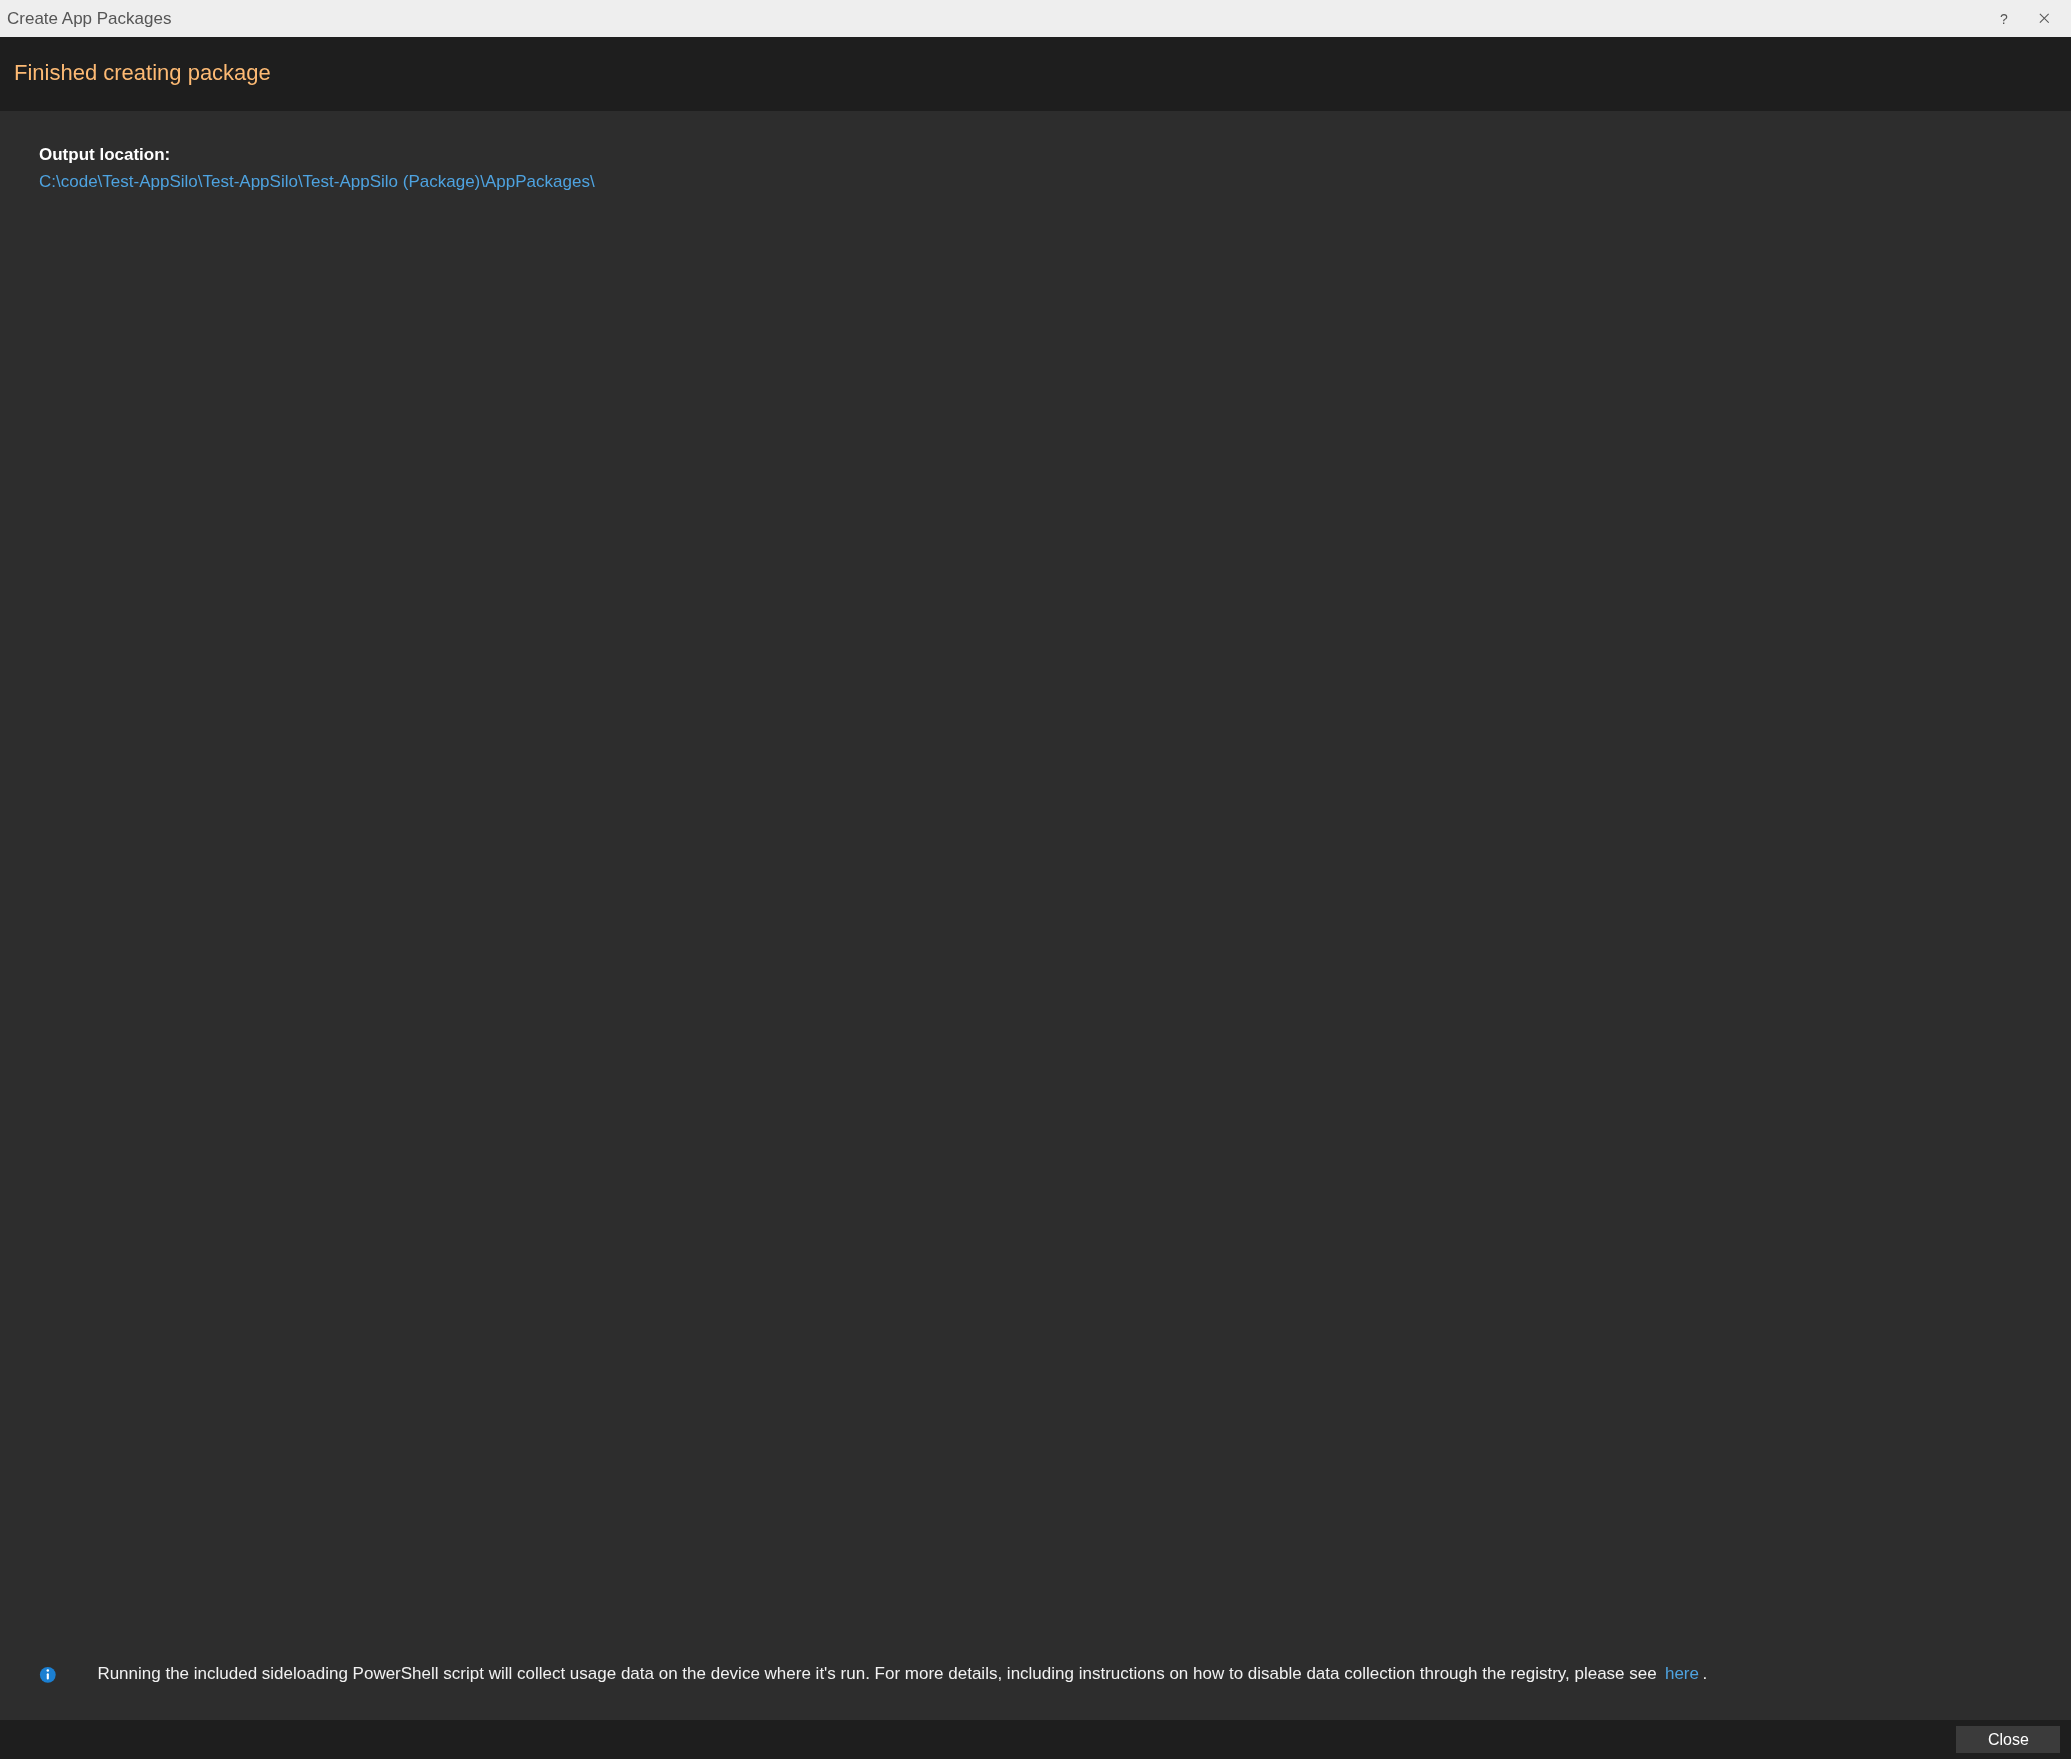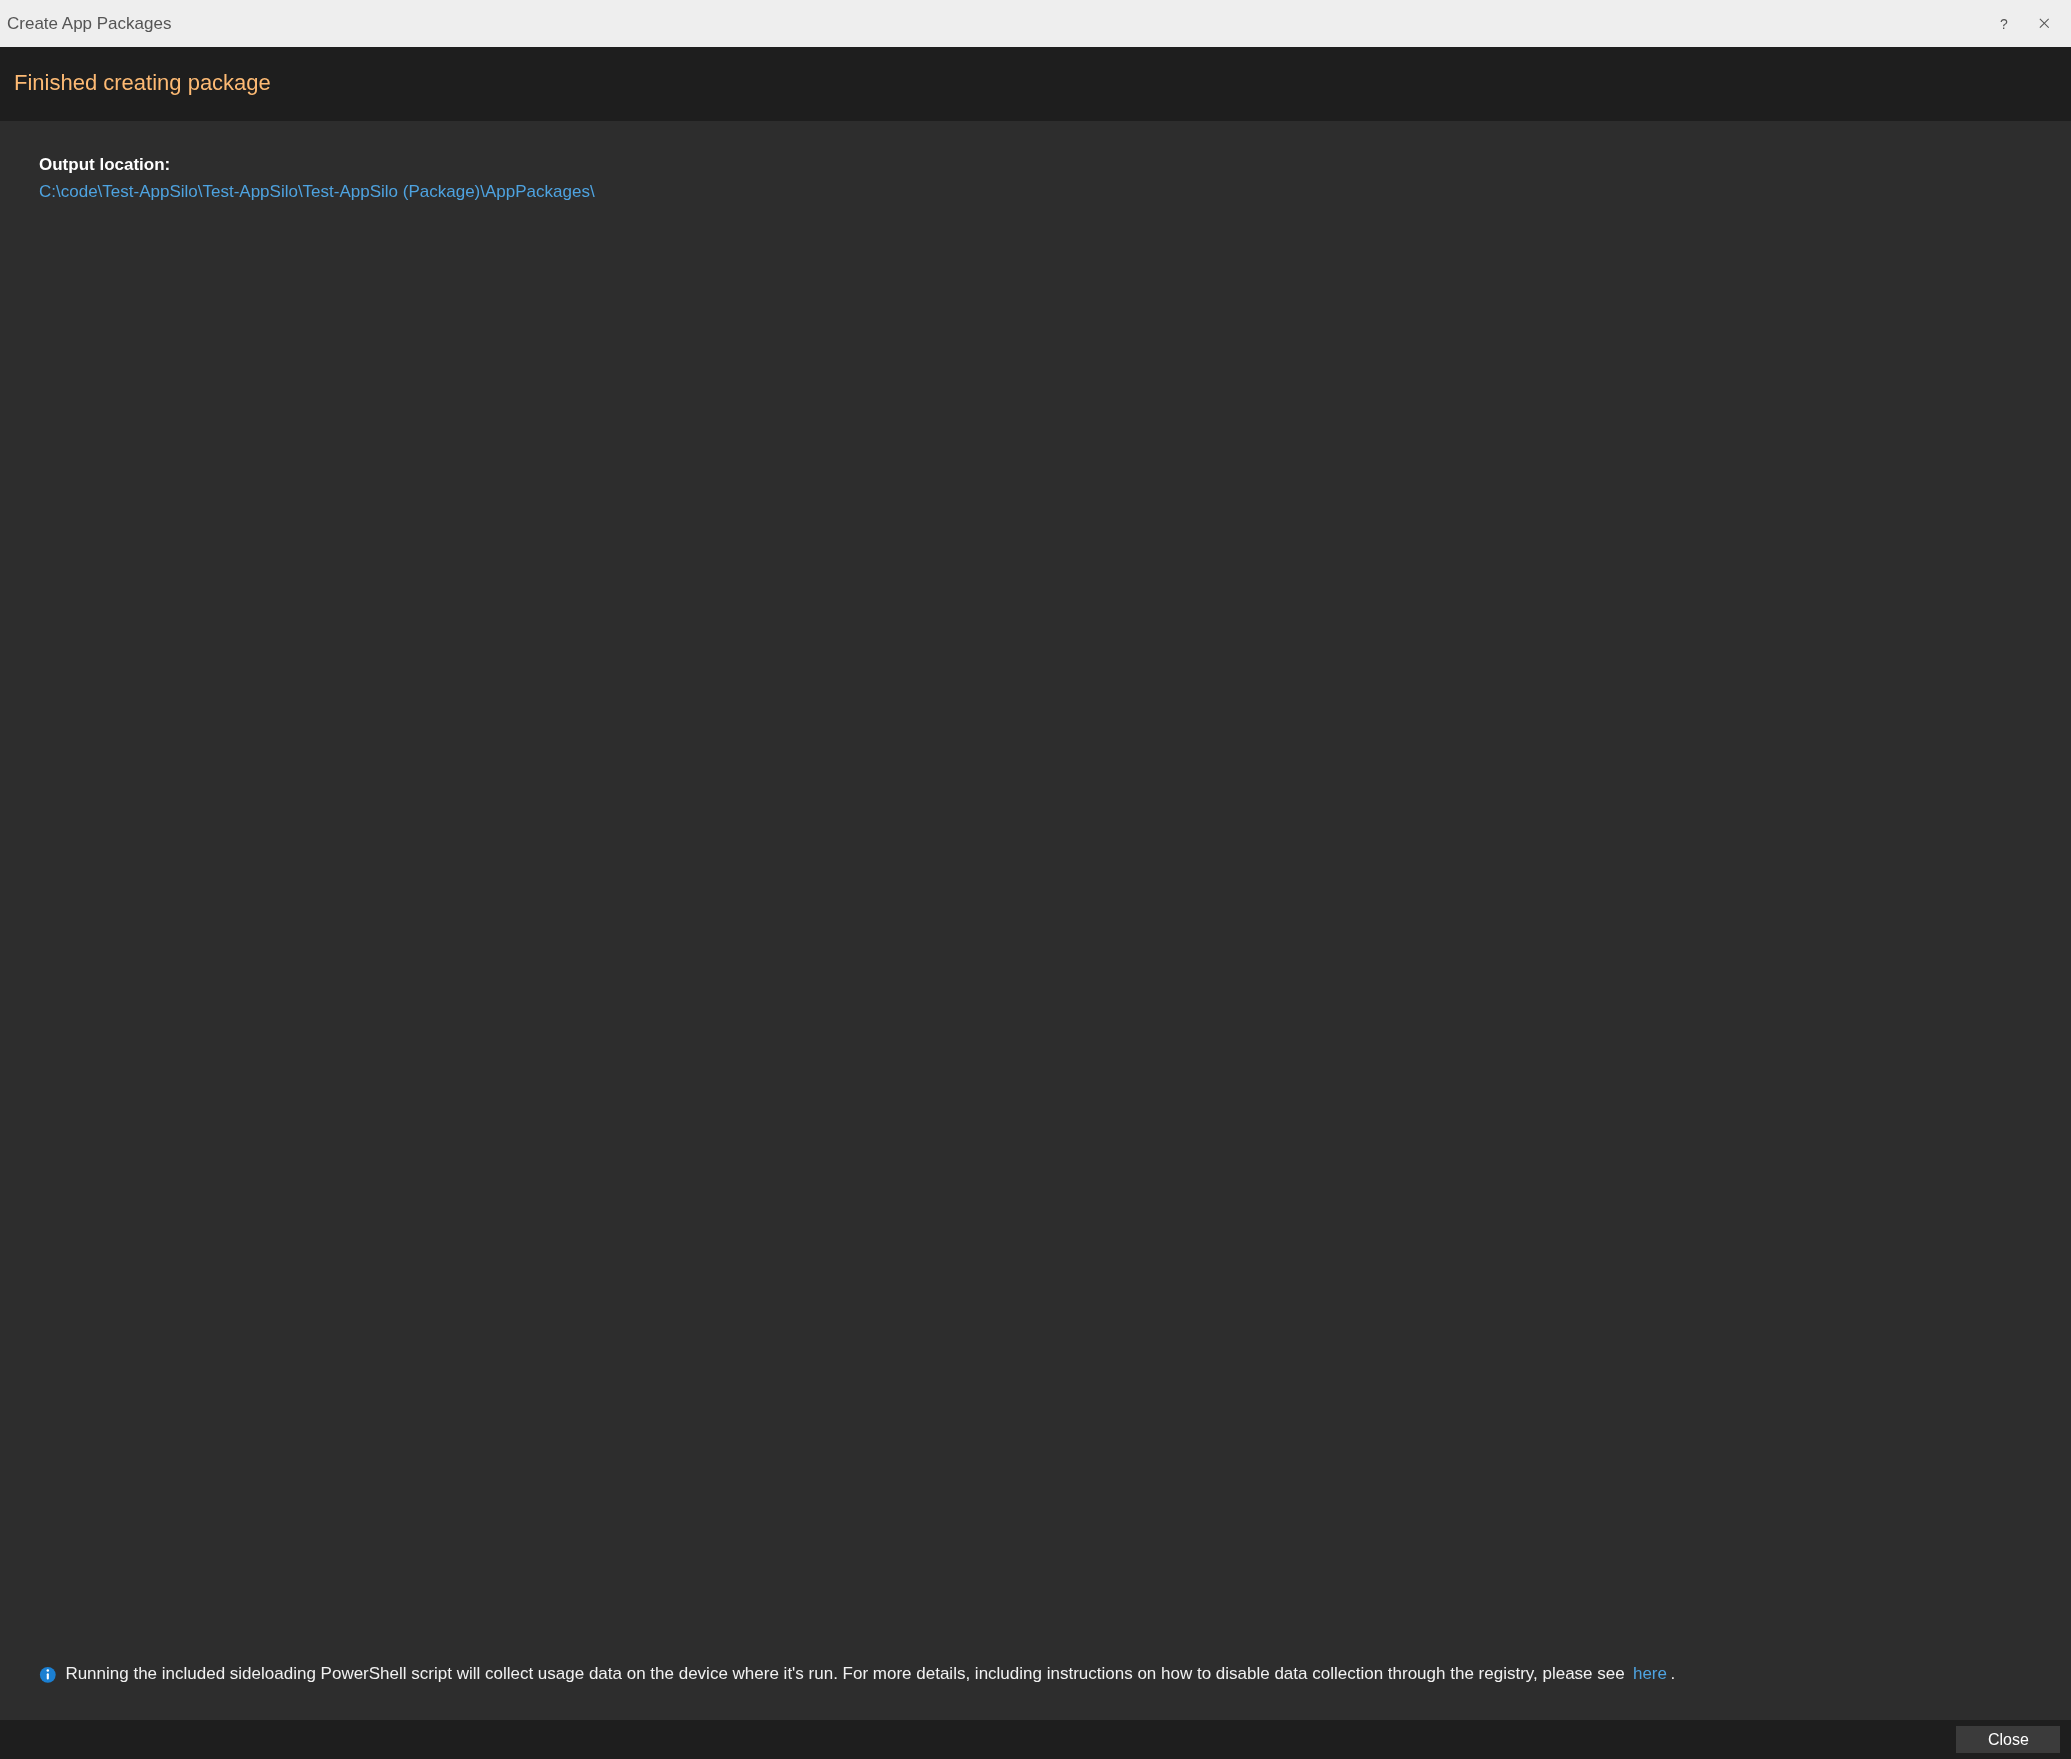--- a/index.html
+++ b/index.html
@@ -16,21 +16,21 @@
     overflow: hidden;
   }
   .window {
     width: 100%;
     height: 100%;
     display: flex;
     flex-direction: column;
   }
   
   .titlebar {
-    height: 47px;
+    height: 37px;
     background: #eeeeee;
     display: flex;
     align-items: center;
     padding: 0 7px;
     flex-shrink: 0;
   }
   .titlebar-title {
     flex: 1;
     color: #555;
     font-size: 17px;
@@ -100,20 +100,21 @@
     color: #f1f1f1;
   }
   .info-icon {
     width: 17.6px;
     height: 17.6px;
     flex-shrink: 0;
     margin-top: 2.6px;
   }
   .info-text {
     flex: 1;
+    margin-left: 32px;
   }
   .info-text a {
     color: #4ea3e0;
     text-decoration: none;
     cursor: pointer;
     padding: 0 3.5px;
   }
   
   .footer {
     height: 39px;

